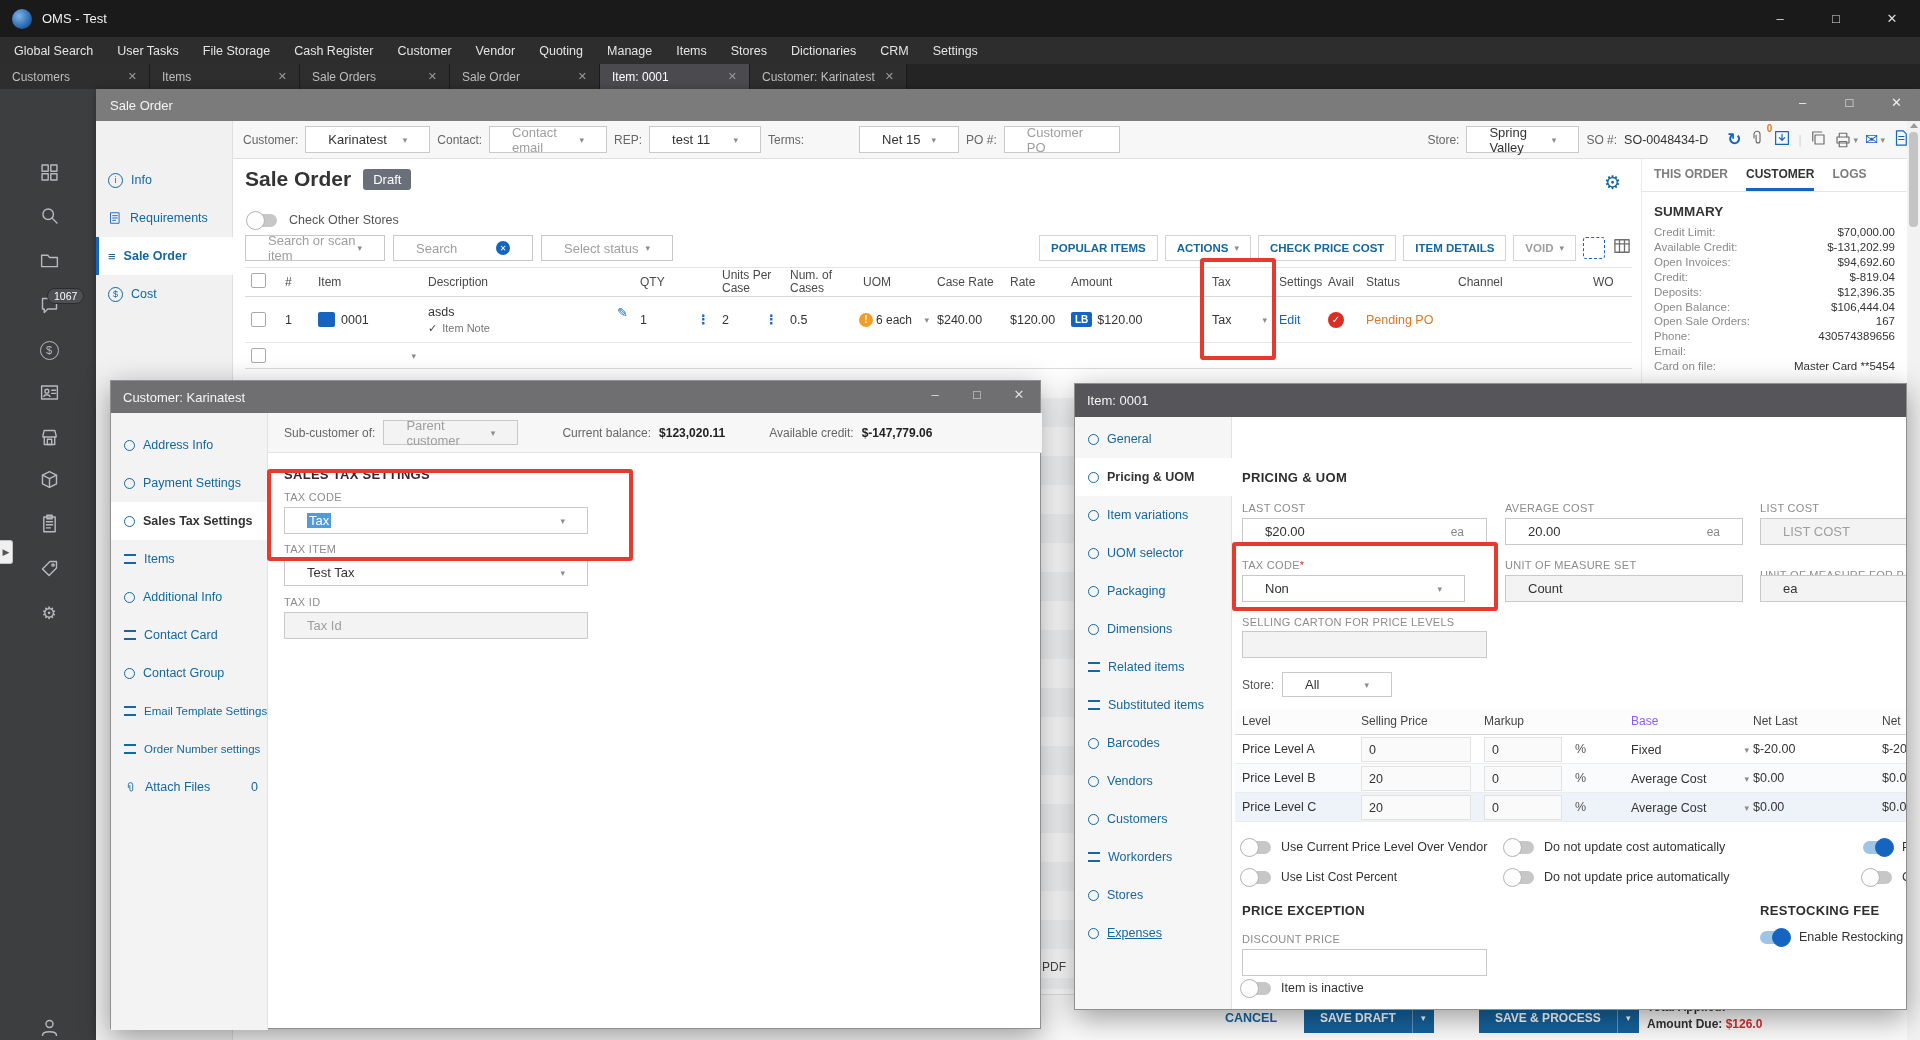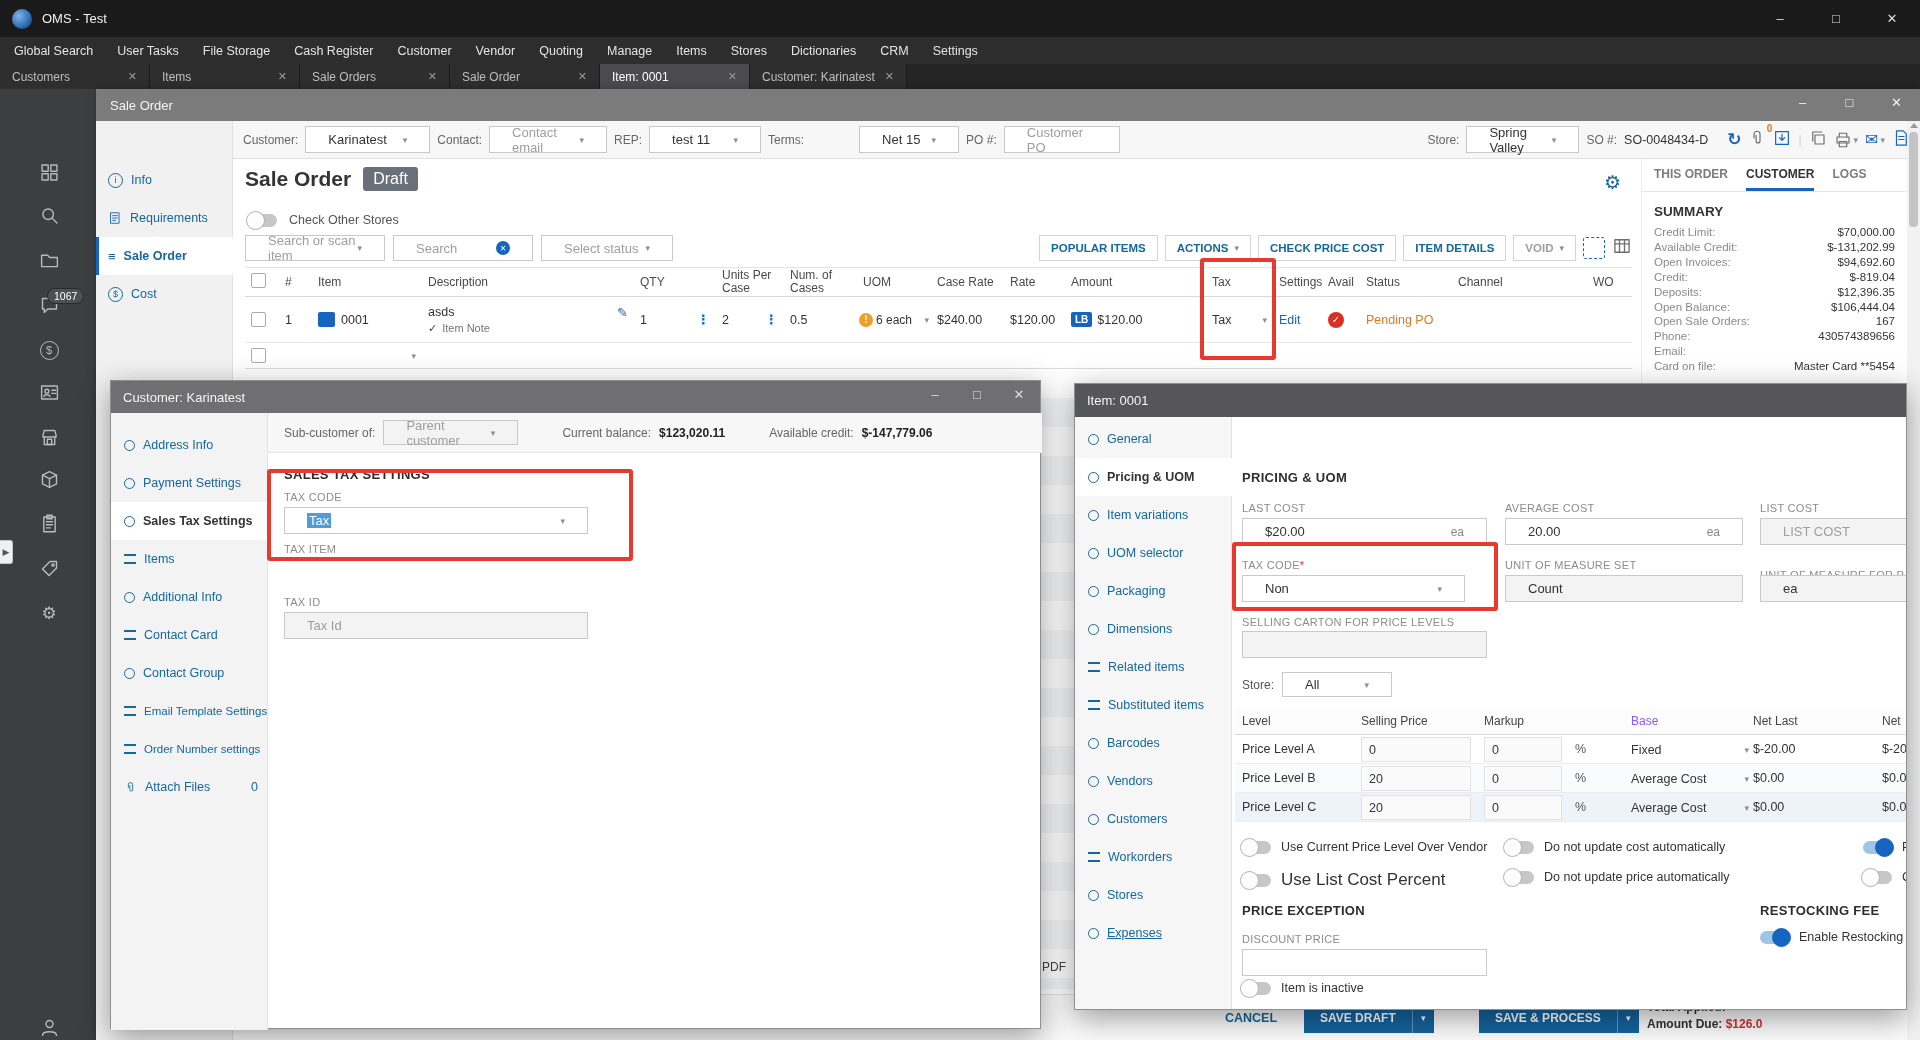--- a/index.html
+++ b/index.html
@@ -314,21 +314,21 @@
         </span>
       <span><svg class="ti blue" viewBox="0 0 24 24">
             <path d="M6 2.5h9l4 4V21.5H6z"></path>
             <line x1="9" y1="10" x2="16" y2="10"></line>
             <line x1="9" y1="14" x2="16" y2="14"></line>
           </svg></span>
     </div>
 
     <div class="abs" style="left:149px;top:78px;display:flex;align-items:center;gap:12px;">
       <span style="font-size:21px;font-weight:bold;color:#333;">Sale Order</span>
-      <span style="background:#697079;color:#fff;font-size:16px;padding:3px 10px;border-radius:3px;text-align:center;">Draft</span>
+      <span style="background:#697079;color:#fff;font-size:13px;padding:3px 10px;border-radius:3px;text-align:center;">Draft</span>
     </div>
     <span class="abs" style="left:1508px;top:82px;color:#14679f;font-size:19px;">⚙</span>
 
     <div class="abs" style="left:152px;top:124px;display:flex;align-items:center;gap:12px;">
       <span class="tgl"></span>
       <span style="font-size:12.5px;color:#555;">Check Other Stores</span>
     </div>
 
     <div class="abs" style="left:149px;top:146px;width:1387px;display:flex;align-items:center;gap:8px;">
       <div class="fld" style="width:140px;height:26px;">
@@ -598,20 +598,24 @@
 
     <div class="abs" style="left:173px;top:84px;"><span class="sec-title">SALES TAX SETTINGS</span></div>
 
     <span class="abs lab" style="left:173px;top:110px;">TAX CODE</span>
     <div class="fld abs" style="left:173px;top:126px;width:304px;">
       <span style="background:#4f9bdc;color:#fff;padding:0 2px;">Tax</span>
       <span class="cd"></span>
     </div>
 
     <span class="abs lab" style="left:173px;top:162px;">TAX ITEM</span>
+    <div class="fld abs" style="left:173px;top:178px;width:304px;">
+      <span>Test Tax</span>
+      <span class="cd"></span>
+    </div>
 
     <span class="abs lab" style="left:173px;top:215px;">TAX ID</span>
     <div class="fld dis abs" style="left:173px;top:231px;width:304px;">
       <span class="ph">Tax Id</span>
     </div>
   </div>
 
   <div class="modal" style="left:1074px;top:383px;width:833px;height:627px;z-index:20;overflow:hidden;">
     <div class="modal-title" style="background:#56565a;height:33px;">
       <span>Item: 0001</span>
@@ -783,21 +787,21 @@
     <div class="abs" style="left:430px;top:456px;display:flex;align-items:center;gap:10px;">
       <span class="tgl"></span>
       <span style="font-size:12.5px;color:#333;">Do not update cost automatically</span>
     </div>
     <div class="abs" style="left:788px;top:456px;display:flex;align-items:center;gap:10px;">
       <span class="tgl on"></span>
       <span style="font-size:12.5px;color:#333;">P</span>
     </div>
     <div class="abs" style="left:167px;top:486px;display:flex;align-items:center;gap:10px;">
       <span class="tgl"></span>
-      <span style="font-size:17px;color:#333;">Use List Cost Percent</span>
+      <span style="font-size:12px;color:#333;">Use List Cost Percent</span>
     </div>
     <div class="abs" style="left:430px;top:486px;display:flex;align-items:center;gap:10px;">
       <span class="tgl"></span>
       <span style="font-size:12.5px;color:#333;">Do not update price automatically</span>
     </div>
     <div class="abs" style="left:788px;top:486px;display:flex;align-items:center;gap:10px;">
       <span class="tgl"></span>
       <span style="font-size:12.5px;color:#333;">C</span>
     </div>
 

